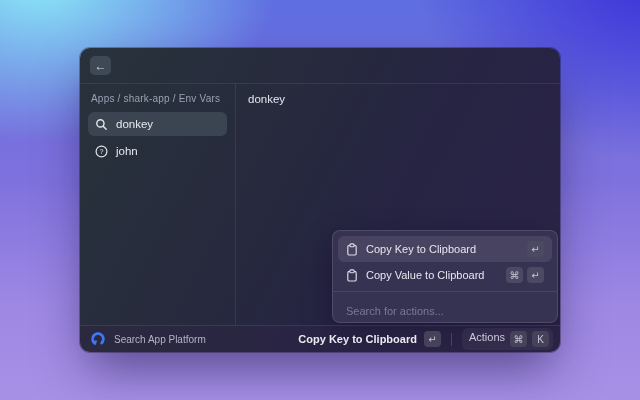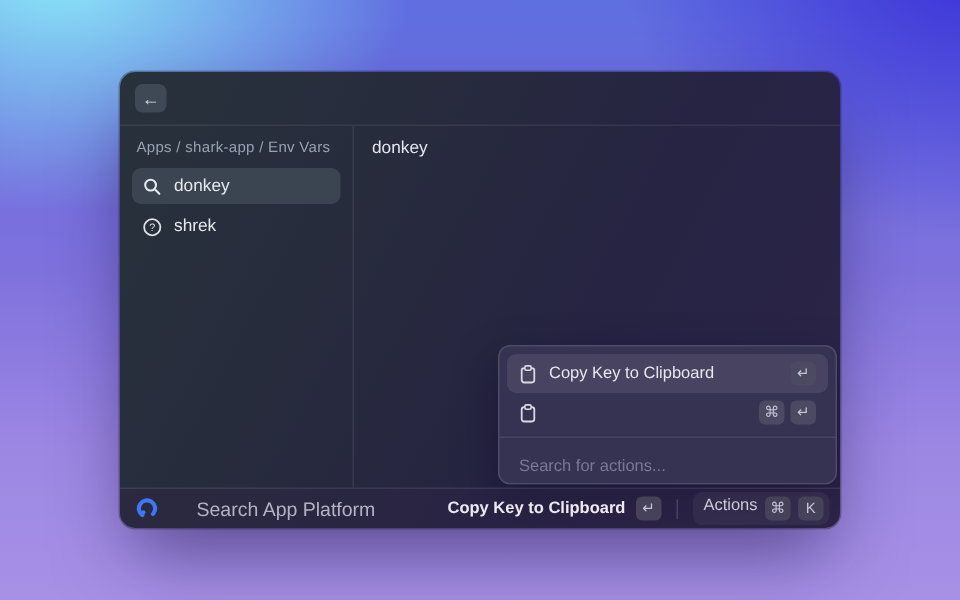--- a/index.html
+++ b/index.html
@@ -80,21 +80,21 @@
     font-family: inherit; font-size: 11px; color: #d6d3e2;
   }
   .p-foot input::placeholder { color: #7b7794; }
   
   .foot {
     position: absolute; left: 0; right: 0; bottom: 0; height: 27px;
     border-top: 1px solid rgba(255,255,255,0.09);
     background: rgba(48,38,72,0.38);
     display: flex; align-items: center; padding: 0 7px 0 10px;
   }
-  .foot-app { display: flex; align-items: center; gap: 25px; font-size: 13px; color: #b5b2c6; }
+  .foot-app { display: flex; align-items: center; gap: 8px; font-size: 10px; color: #b5b2c6; }
   .foot-right { margin-left: auto; display: flex; align-items: center; gap: 7px; }
   .foot-primary { font-size: 11px; color: #eceaf2; font-weight: bold; }
   .foot-div { width: 1px; height: 13px; background: rgba(255,255,255,0.16); margin: 0 3px; }
   .actions-group {
     display: flex; gap: 5px; padding: 3px 4px 3px 7px;
     border-radius: 6px; background: rgba(255,255,255,0.05);
   }
   .actions-label { font-size: 11px; color: #ccc9da; }
 </style>
 </head>
@@ -119,21 +119,21 @@
             <line x1="8.2" y1="8.2" x2="11.2" y2="11.2" stroke="#e3e8ed" stroke-width="1.4" stroke-linecap="round"></line>
           </svg>
           <span>donkey</span>
         </div>
 
         <div class="row">
           <svg width="13" height="13" viewBox="0 0 13 13">
             <circle cx="6.5" cy="6.5" r="5.4" fill="none" stroke="#dfe4e9" stroke-width="1.2"></circle>
             <text x="6.5" y="9" text-anchor="middle" font-size="7.2" fill="#dfe4e9" font-family="Liberation Sans, DejaVu Sans, sans-serif">?</text>
           </svg>
-          <span>shrek</span>
+          <span>john</span>
         </div>
       </div>
 
       <div class="right">
         <span>donkey</span>
       </div>
     </div>
 
     <div class="popup">
       <div class="p-row sel">
@@ -145,20 +145,21 @@
         <span class="keys">
           <span class="kbd">↵</span>
         </span>
       </div>
 
       <div class="p-row">
         <svg width="12" height="13" viewBox="0 0 12 13">
           <rect x="1.8" y="2.4" width="8.4" height="9.6" rx="1.6" fill="none" stroke="#dcd9e7" stroke-width="1.2"></rect>
           <rect x="3.9" y="0.9" width="4.2" height="2.9" rx="1" fill="#363252" stroke="#dcd9e7" stroke-width="1.1"></rect>
         </svg>
+        <span>Copy Value to Clipboard</span>
         <span class="keys">
           <span class="kbd">⌘</span>
           <span class="kbd">↵</span>
         </span>
       </div>
 
       <div class="p-foot">
         <input type="text" placeholder="Search for actions..." style="">
       </div>
     </div>

